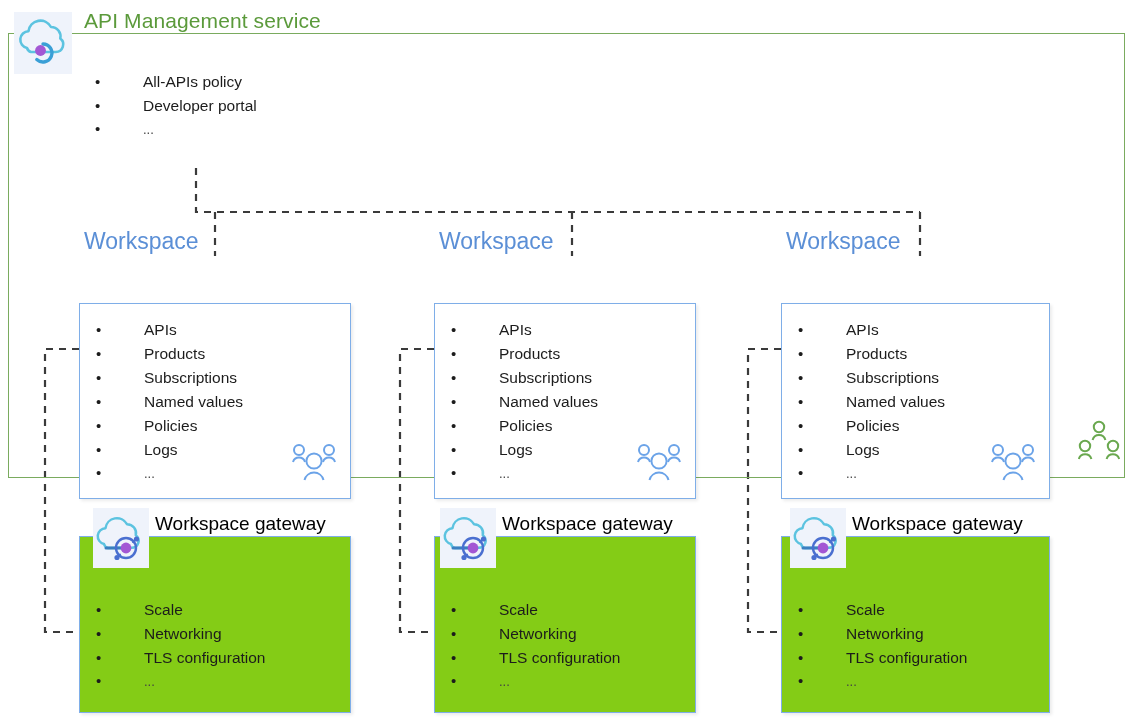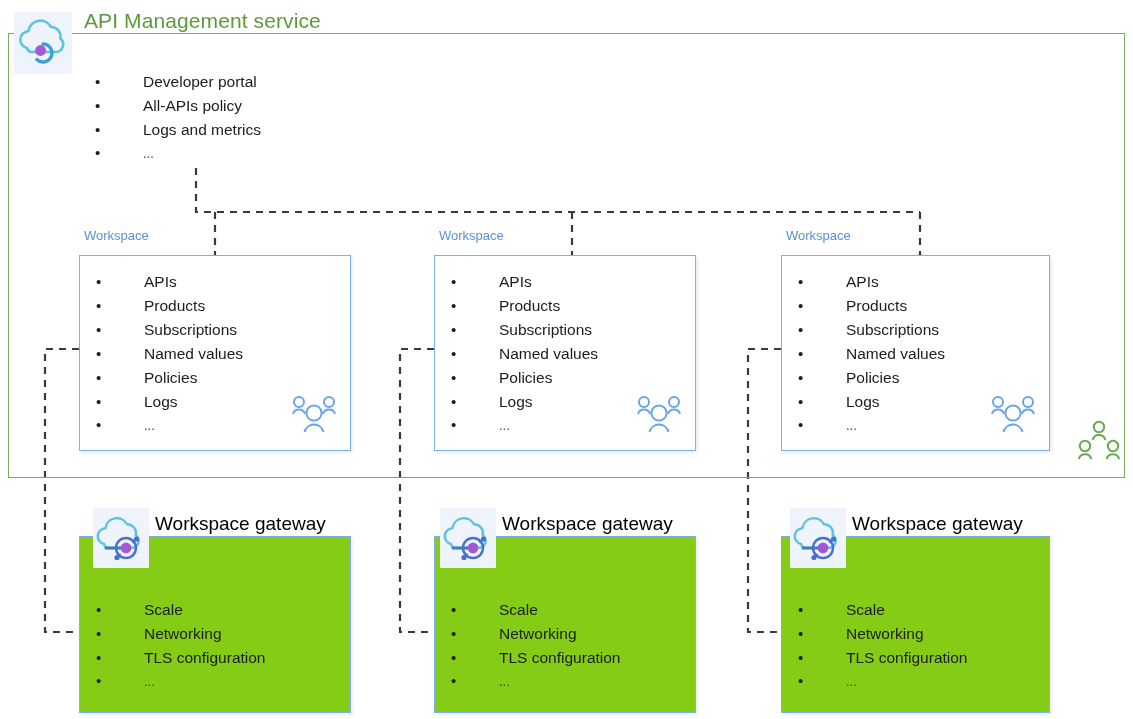--- a/index.html
+++ b/index.html
@@ -70,30 +70,31 @@
     line-height: 1;
     color: #1c1c1c;
   }
   .bullet-dot::before { content: "\2022"; }
   .bullet-text { color: #1c1c1c; }
   .bullet-text.ellipsis { font-size: 13px; color: #444; }
 
   
   .ws-title {
     position: absolute;
-    font-size: 13px;
+    font-size: 23px;
     color: #5b8fd6;
     white-space: nowrap;
   }
   .ws-box {
     position: absolute;
     border: 1.3px solid #7faee8;
     background: #ffffff;
     box-sizing: border-box;
     box-shadow: 2px 2px 3px rgba(0,0,0,0.08);
+    margin-top: 48px;
   }
   .ws-list {
     position: absolute;
     left: 16px;
     top: 17px;
     font-size: 15.5px;
   }
   .ws-people {
     position: absolute;
     right: 8px;
@@ -165,29 +166,25 @@
       <path d="M29,32 a9,9 0 1 1 -6.2,15.6" fill="none" stroke="#3a9fd6" stroke-width="3.4" stroke-linecap="round"></path>
       <circle cx="26.5" cy="38.5" r="5.4" fill="#a357d4"></circle>
     </svg>
   </div>
 
   <div class="service-title">API Management service</div>
 
   <div class="service-list">
     <div class="bullet-row">
       <span class="bullet-dot"></span>
-      <span class="bullet-text">Developer portal</span>
+      <span class="bullet-text">All-APIs policy</span>
     </div>
     <div class="bullet-row">
       <span class="bullet-dot"></span>
-      <span class="bullet-text">All-APIs policy</span>
-    </div>
-    <div class="bullet-row">
-      <span class="bullet-dot"></span>
-      <span class="bullet-text">Logs and metrics</span>
+      <span class="bullet-text">Developer portal</span>
     </div>
     <div class="bullet-row">
       <span class="bullet-dot"></span>
       <span class="bullet-text ellipsis">...</span>
     </div>
   </div>
 
   <div class="green-people">
     <svg width="42" height="48" viewBox="0 0 42 48">
       <g fill="none" stroke="#6aa84f" stroke-width="2">

